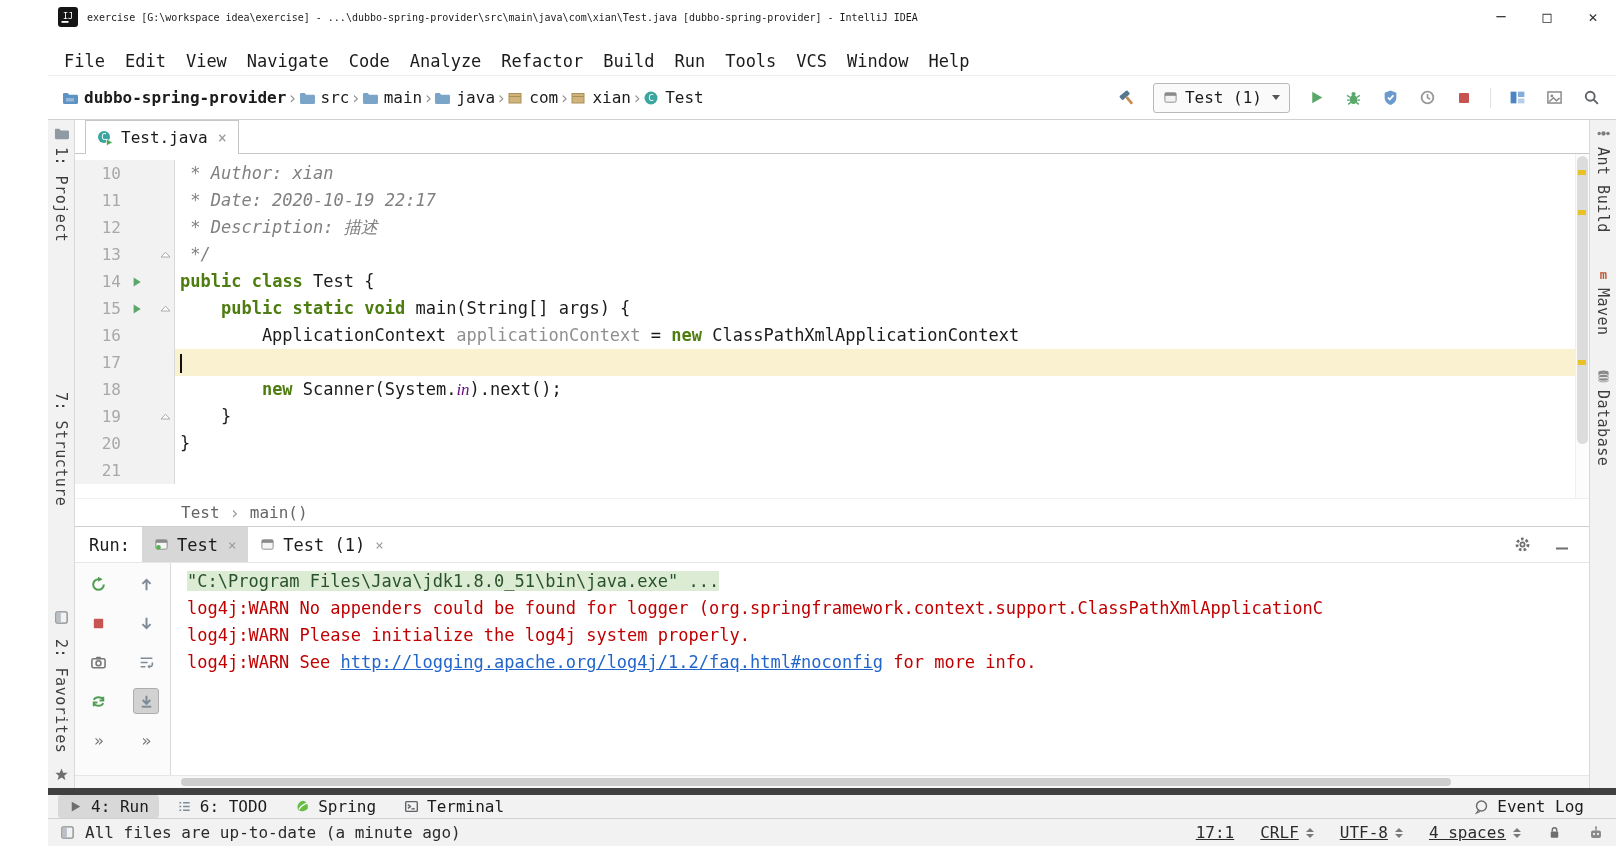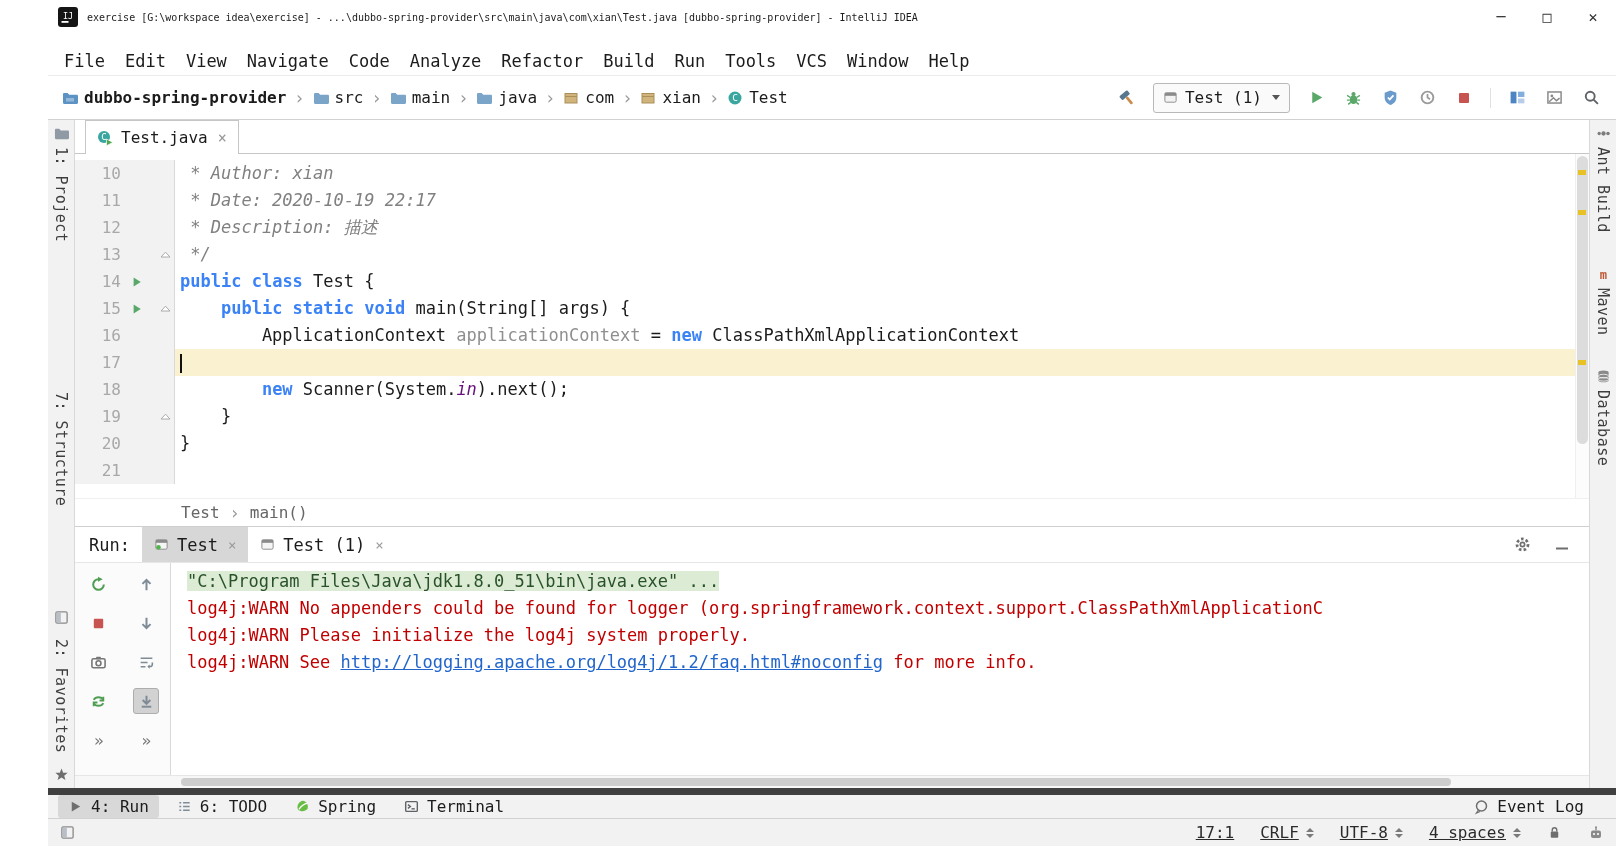--- a/index.html
+++ b/index.html
@@ -13,21 +13,21 @@
   .titlebar .title { font-size:10px; white-space:nowrap; overflow:hidden; }
   .win-controls { margin-left:auto; display:flex; height:100%; }
   .win-btn { width:46px; display:flex; align-items:center; justify-content:center; font-size:15px; color:#333; }
 
   
   .menubar { height:30px; flex:none; display:flex; align-items:center; padding:0 6px; font-size:17px; border-bottom:1px solid #ececec;margin-top:12px; }
   .menu-item { padding:1px 10px; border-radius:3px; }
 
   
   .navbar { height:44px; flex:none; display:flex; align-items:center; padding:0 14px; border-bottom:1px solid #d1d1d1; }
-  .breadcrumbs { display:flex; align-items:center; gap:7px; font-size:16px; }
+  .breadcrumbs { display:flex; align-items:center; font-size:16px; }
   .crumb { display:flex; align-items:center; gap:6px; }
   .clabel.bold { font-weight:bold; }
   .csep { color:#9a9a9a; font-size:17px; padding:0 1px; }
   .nav-actions { margin-left:auto; display:flex; align-items:center; gap:15px; }
   .agroup { display:flex; align-items:center; gap:15px; }
   .abtn { display:flex; align-items:center; justify-content:center; width:22px; height:22px; }
   .runconfig { height:30px; border:1px solid #b9b9b9; background:#fafafa; border-radius:3px; padding:0 9px;
                display:flex; align-items:center; gap:7px; font-size:16px; }
   .dd { width:0; height:0; border-left:4px solid transparent; border-right:4px solid transparent; border-top:5px solid #555; margin-left:3px; }
   .asep { width:1px; height:20px; background:#e0e0e0; }
@@ -57,24 +57,24 @@
   #codeLines { padding-top:6px; }
   .code-line { display:flex; height:27px; }
   .gutter { width:100px; flex:none; background:#f2f2f2; border-right:1px solid #d9d9d9; display:flex; align-items:center; }
   .lnum { width:46px; text-align:right; color:#a8a8a8; font-size:16px; }
   .gut-icons { flex:1; position:relative; height:100%; }
   .gmark { position:absolute; top:50%; transform:translateY(-50%); display:flex; }
   .gmark.run { left:10px; }
   .gmark.fold { right:2px; }
   .code { flex:1; white-space:pre; padding-left:5px; }
   .code-line.current .code { background:#faf1d1; }
-  .kw { color:#3b82f6; font-weight:bold; }
+  .kw { color:#4d7c0f; font-weight:bold; }
   .cmt { color:#808080; font-style:italic; }
   .str { color:#008000; font-weight:bold; }
-  .fld { color:#660e7a; font-style:italic; }
+  .fld { color:#660e7a; font-style:italic;font-family:Liberation Serif, serif; }
   .dim { color:#8f8f8f; }
   .hint { background:#e3e3e3; color:#8c8c8c; border-radius:8px; padding:1px 7px; font-size:14px; margin-right:3px; }
   .caret { display:inline-block; width:2px; height:19px; background:#111; vertical-align:middle; }
   .estripe { position:absolute; top:0; right:0; width:14px; height:100%; background:#fcfcfc; border-left:1px solid #efefef; }
   .ethumb { position:absolute; top:2px; right:1px; width:11px; height:288px; background:#dcdcdc; border-radius:6px; }
   .emark { position:absolute; right:3px; width:8px; height:5px; background:#e8c125; }
 
   
   .ebc { height:28px; flex:none; display:flex; align-items:center; gap:9px; padding-left:106px;
          color:#666; font-size:16px; background:#fff; border-top:1px solid #f0f0f0; }
@@ -682,20 +682,21 @@
       </div>
     </div>
 
   <div class="statusbar" id="statusBar">
       <span class="icon">
         <svg width="15" height="15" viewBox="0 0 16 16">
           <rect x="2" y="2" width="12" height="12" rx="1.5" fill="none" stroke="#8a8a8a" stroke-width="1.4"></rect>
           <rect x="2.7" y="2.7" width="4.6" height="10.6" fill="#b9bfc6"></rect>
         </svg>
       </span>
+      <span>All files are up-to-date (a minute ago)</span>
       <div class="sb-right">
         <span class="sb-item">
           <span>17:1</span>
         </span>
         <span class="sb-item">
           <span>CRLF</span>
           <span class="chev">
             <i class="up"></i>
             <i class="dn"></i>
           </span>

